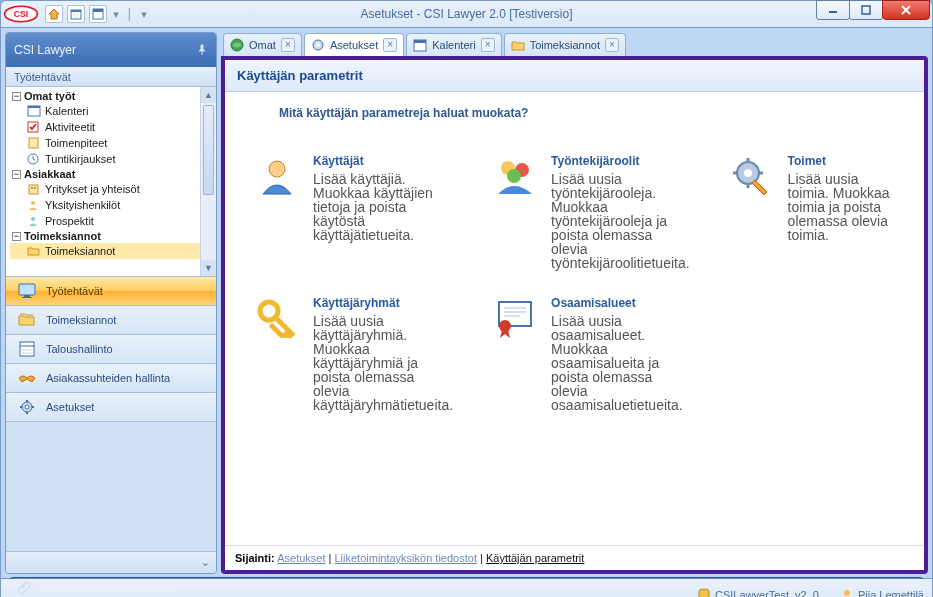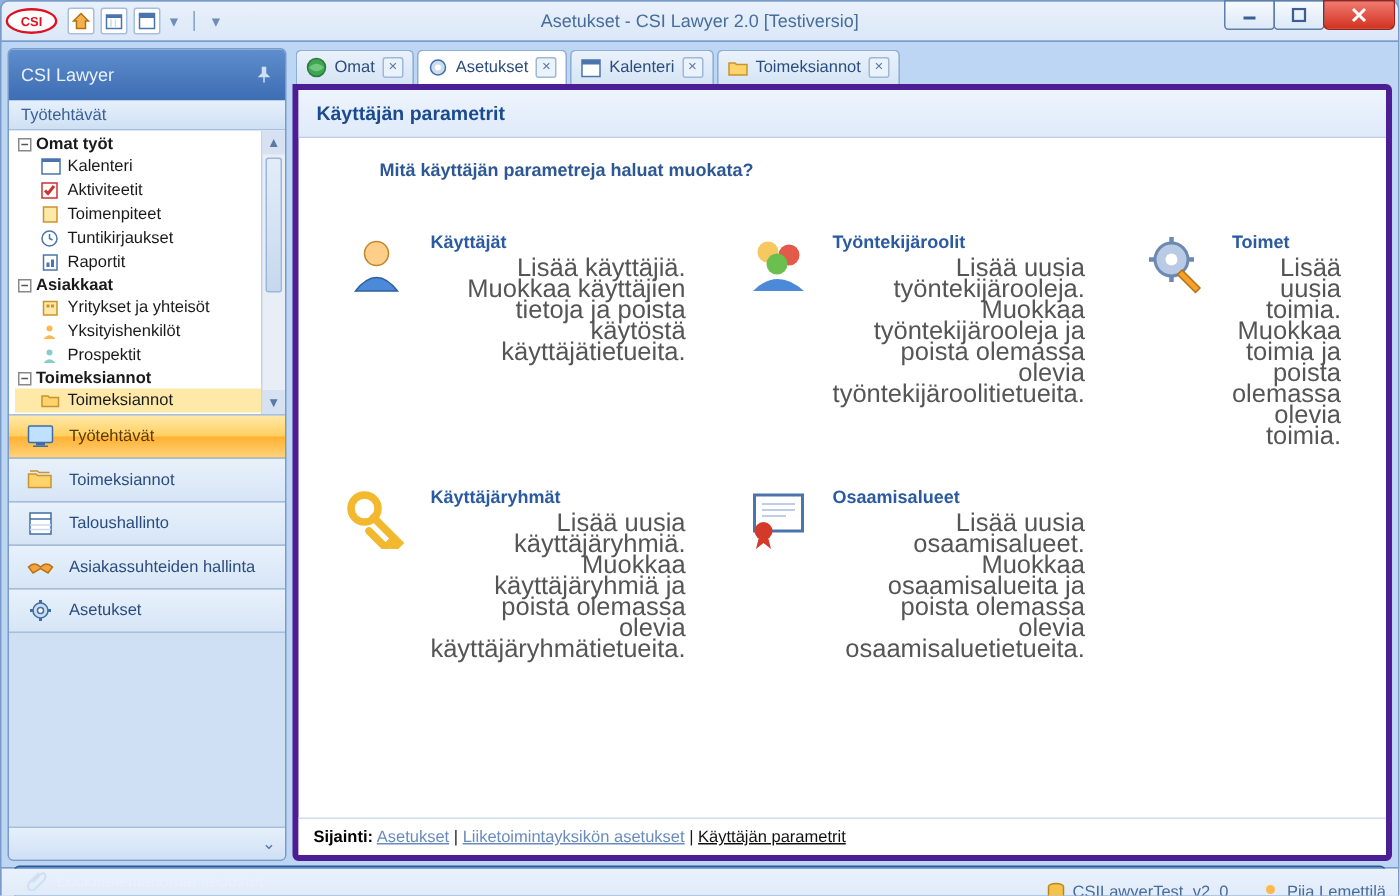--- a/index.html
+++ b/index.html
@@ -54,21 +54,21 @@
 .tab .tico { width:14px; height:14px; }
 .tab .x { width:14px; height:14px; border:1px solid #9fb8d8; background:#eaf2fb; font-size:10px; line-height:12px; text-align:center; color:#5a79a5; border-radius:2px;}
 .content { flex:1; background:#fff; border:4px solid #4c1d95; border-radius:0 4px 4px 4px; padding:0; display:flex; flex-direction:column; overflow:hidden; }
 .contentHeader { background:linear-gradient(#edf4fc,#dfeafa); border-bottom:1px solid #bccfe6; padding:8px 12px; color:#1a4a8f; font-size:13px; font-weight:bold; }
 .contentBody { flex:1; padding:14px 30px; color:#333; }
 .q { color:#2d5894; font-weight:bold; font-size:12px; margin-bottom:34px;padding-left:24px; }
 .grid { display:grid; grid-template-columns: 1fr 1fr 1fr; gap:26px 40px; }
 .card { display:flex; gap:14px; }
 .card .cico { width:44px; height:44px; flex:0 0 auto; display:flex; align-items:center; justify-content:center; }
 .card h4 { margin:0 0 4px 0; font-size:12px; color:#2a5aa0; font-weight:bold; cursor:pointer; }
-.card p { margin:0; font-size:17px; color:#555; line-height:14px;text-align:right; }
+.card p { margin:0; font-size:14px; color:#555; line-height:14px; }
 .breadcrumb { border-top:1px solid #cfdced; padding:6px 10px; font-size:11px; background:#fff; }
 .breadcrumb b { color:#000; }
 .breadcrumb a { color:#698bbc; text-decoration:underline; }
 .breadcrumb .cur { color:#111; text-decoration:underline; }
 
 
 .dockbar { height:22px; background:linear-gradient(#5e8ecc,#3d6db3); border:1px solid #2e578e; border-radius:4px; margin:3px 4px 0 4px; display:flex; align-items:center; gap:6px; padding:0 8px; color:#e8f1fc; }
 .status { height:18px; background:linear-gradient(#e9f1fb,#dbe8f8); border:1px solid #7a9ac7; border-top:none; border-radius:0 0 6px 6px; display:flex; justify-content:flex-end; align-items:center; padding:16px 8px; gap:12px; font-size:11px; color:#486c9a; }
 .status .stseg { display:flex; align-items:center; gap:4px; border-left:1px solid #b0c6e3; padding-left:8px; height:100%; }
 .stico { width:14px; height:14px; }
@@ -176,31 +176,20 @@
             </li>
           <li>
               <span class="blank"></span>
               <span class="tico">
                 <svg width="14" height="12" viewBox="0 0 14 12">
                   <circle cx="6" cy="6" r="5" fill="#fff" stroke="#4b74ad"></circle>
                   <path d="M6 3 L6 6 L8 7" stroke="#4b74ad" fill="none"></path>
                 </svg>
               </span>
               <span>Tuntikirjaukset</span>
-            </li>
-          <li>
-              <span class="blank"></span>
-              <span class="tico">
-                <svg width="14" height="12" viewBox="0 0 14 12">
-                  <rect x="2" y="1" width="9" height="10" fill="#fff" stroke="#4b74ad"></rect>
-                  <rect x="4" y="6" width="2" height="3" fill="#4b74ad"></rect>
-                  <rect x="7" y="4" width="2" height="5" fill="#4b74ad"></rect>
-                </svg>
-              </span>
-              <span>Raportit</span>
             </li>
 
           <li class="group">
               <span class="exp">−</span>
               <span>Asiakkaat</span>
             </li>
           <li>
               <span class="blank"></span>
               <span class="tico">
                 <svg width="14" height="12" viewBox="0 0 14 12">
@@ -436,21 +425,21 @@
                   <h4>Osaamisalueet</h4>
                   <p>Lisää uusia osaamisalueet. Muokkaa osaamisalueita ja poista olemassa olevia osaamisaluetietueita.</p>
                 </div>
             </div>
 
           </div>
         </div>
         <div class="breadcrumb">
           <b>Sijainti:</b>
           <a>Asetukset</a> |
-          <a>Liiketoimintayksikön asetukset</a> |
+          <a>Liiketoimintayksikön tiedostot</a> |
           <span class="cur">Käyttäjän parametrit</span>
         </div>
       </div>
     </div>
 
   </div>
 
   <div class="dockbar">
     <span><svg width="14" height="14" viewBox="0 0 14 14">
           <path d="M4 8 L9 3 Q11 1 12 3 Q13 5 11 7 L5 13 Q2 15 1 12 Q0 9 3 7 L8 2" fill="none" stroke="#cfe0f4" stroke-width="1.5"></path>

